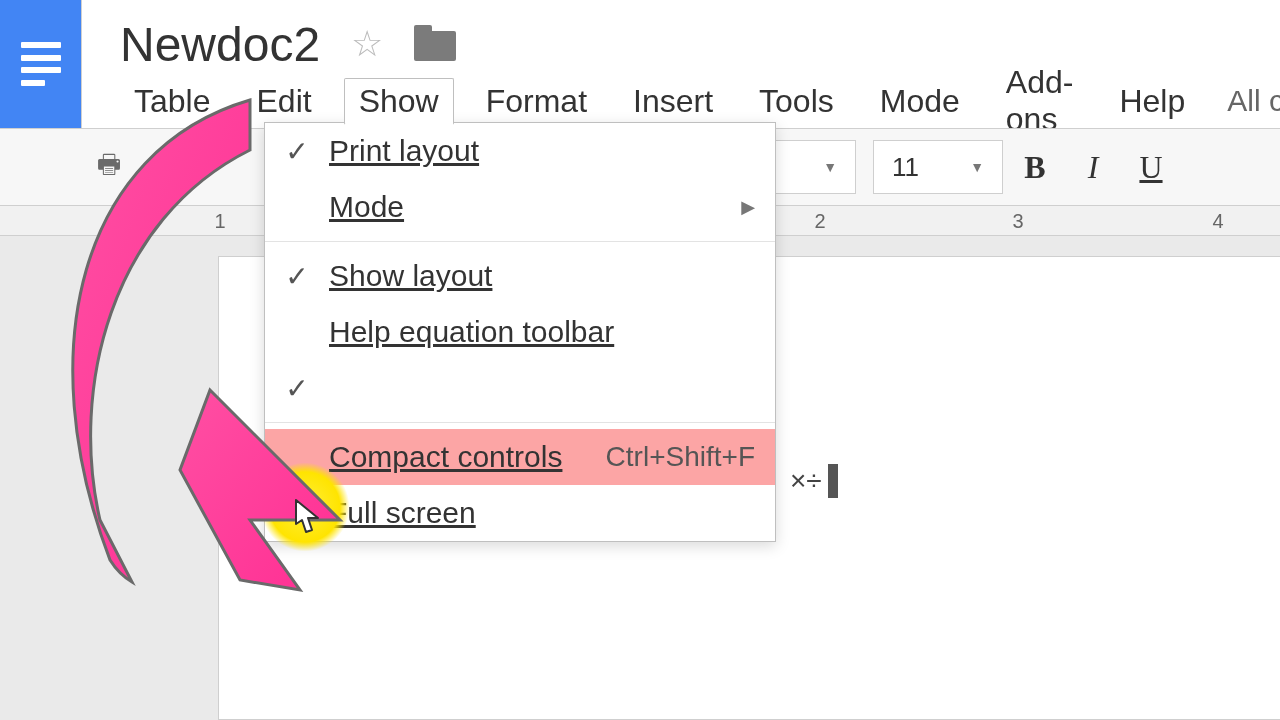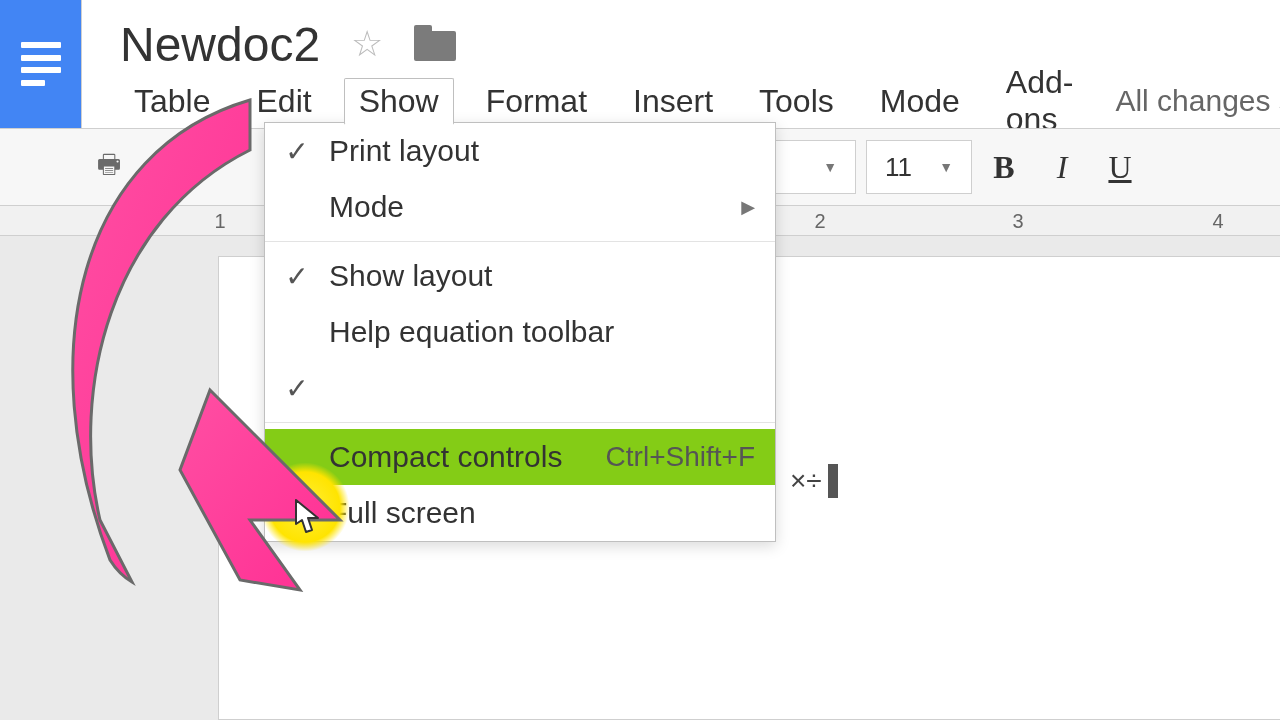--- a/index.html
+++ b/index.html
@@ -55,21 +55,21 @@
     background: #f7f7f7;
     display: flex; align-items: center;
   }
   .toolbar .spacer-left { width: 82px; }
   .toolbar .btn { width: 54px; height: 54px; display: flex; align-items: center; justify-content: center; color: #6a6a6a; font-size: 26px; cursor: pointer; }
   .toolbar .font-box, .toolbar .size-box {
     height: 54px; border: 1px solid #cfcfcf; background: #fff; display: flex; align-items: center;
     padding: 0 18px; gap: 16px; color: #333; font-size: 26px; cursor: pointer;
   }
   .toolbar .font-box { margin-left: 500px; width: 166px; justify-content: space-between; }
-  .toolbar .size-box { margin-left: 10px; width: 106px; justify-content: space-between; }
+  .toolbar .size-box { margin-left: 17px; width: 130px; justify-content: space-between; }
   .toolbar .tri { font-size: 14px; color: #777; }
   .toolbar .bold, .toolbar .italic, .toolbar .uline {
     width: 52px; height: 52px; display: flex; align-items: center; justify-content: center;
     font-family: "Times New Roman", serif; font-size: 32px; color: #333; cursor: pointer; margin-left: 6px;
   }
   .toolbar .bold { font-weight: 900; }
   .toolbar .italic { font-style: italic; }
   .toolbar .uline { text-decoration: underline; }
 
   
@@ -95,25 +95,25 @@
   .dropdown {
     position: absolute; left: 264px; top: 122px; width: 512px;
     background: #fff; border: 1px solid #bfbfbf; box-shadow: 0 4px 14px rgba(0,0,0,.15);
     z-index: 10; font-size: 30px; color: #333;
   }
   .dropdown .row {
     display: flex; align-items: center; height: 56px; padding: 0 20px 0 0;
     cursor: pointer; position: relative;
   }
   .dropdown .row .chkcol { width: 64px; display: flex; align-items: center; justify-content: center; color: #555; font-size: 28px; }
-  .dropdown .row .label { flex: 1; }
+  .dropdown .row .label { flex: 1; text-decoration: underline; }
   .dropdown .row .short { color: #555; font-size: 28px; text-align: right; }
   .dropdown .row .sub { color: #777; font-size: 18px; }
   .dropdown .divider { height: 1px; background: #e3e3e3; margin: 6px 0; }
-  .dropdown .row.hover { background: #84cc16; }
+  .dropdown .row.hover { background: #fca5a5; }
 
   
   .highlight-circle {
     position: absolute; left: 260px; top: 462px; width: 90px; height: 90px;
     background: radial-gradient(circle at 50% 50%, #ffef3b 0%, #ffe400 55%, rgba(255,228,0,0) 70%);
     border-radius: 50%; z-index: 20; pointer-events: none;
   }
 
   
   .annotation-arrow {
@@ -155,20 +155,21 @@
 
 <div class="menubar">
   <div class="mi">Table</div>
   <div class="mi">Edit</div>
   <div class="mi active">Show</div>
   <div class="mi">Format</div>
   <div class="mi">Insert</div>
   <div class="mi">Tools</div>
   <div class="mi">Mode</div>
   <div class="mi">Add-ons</div>
+  <div class="mi">Help</div>
   <div class="status">All changes saved in</div>
 </div>
 
 <div class="toolbar">
   <div class="spacer-left"></div>
   <div class="btn">🖶</div>
   <div class="btn">↶</div>
   <div class="font-box">
     <span>ial</span>
     <span class="tri">▼</span>

